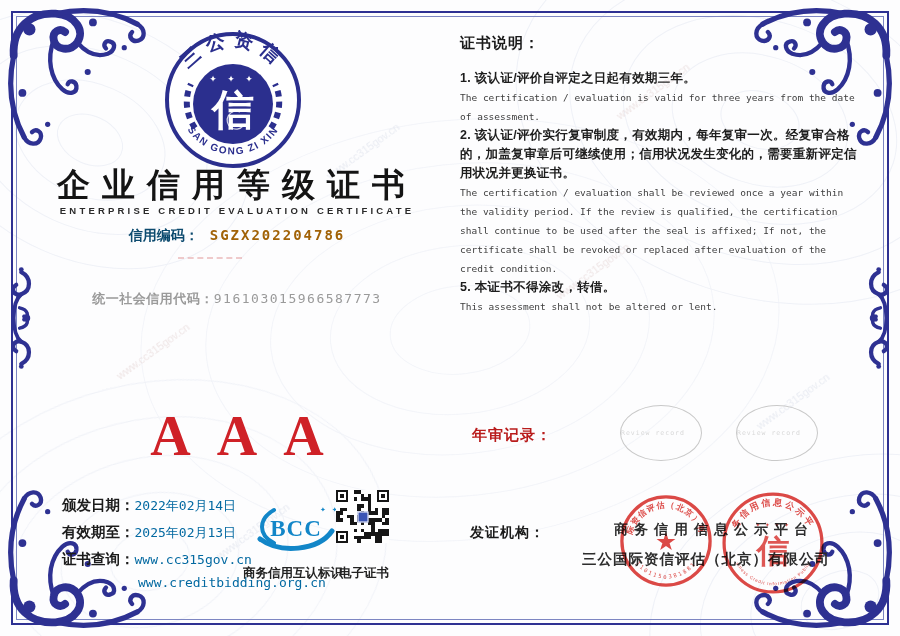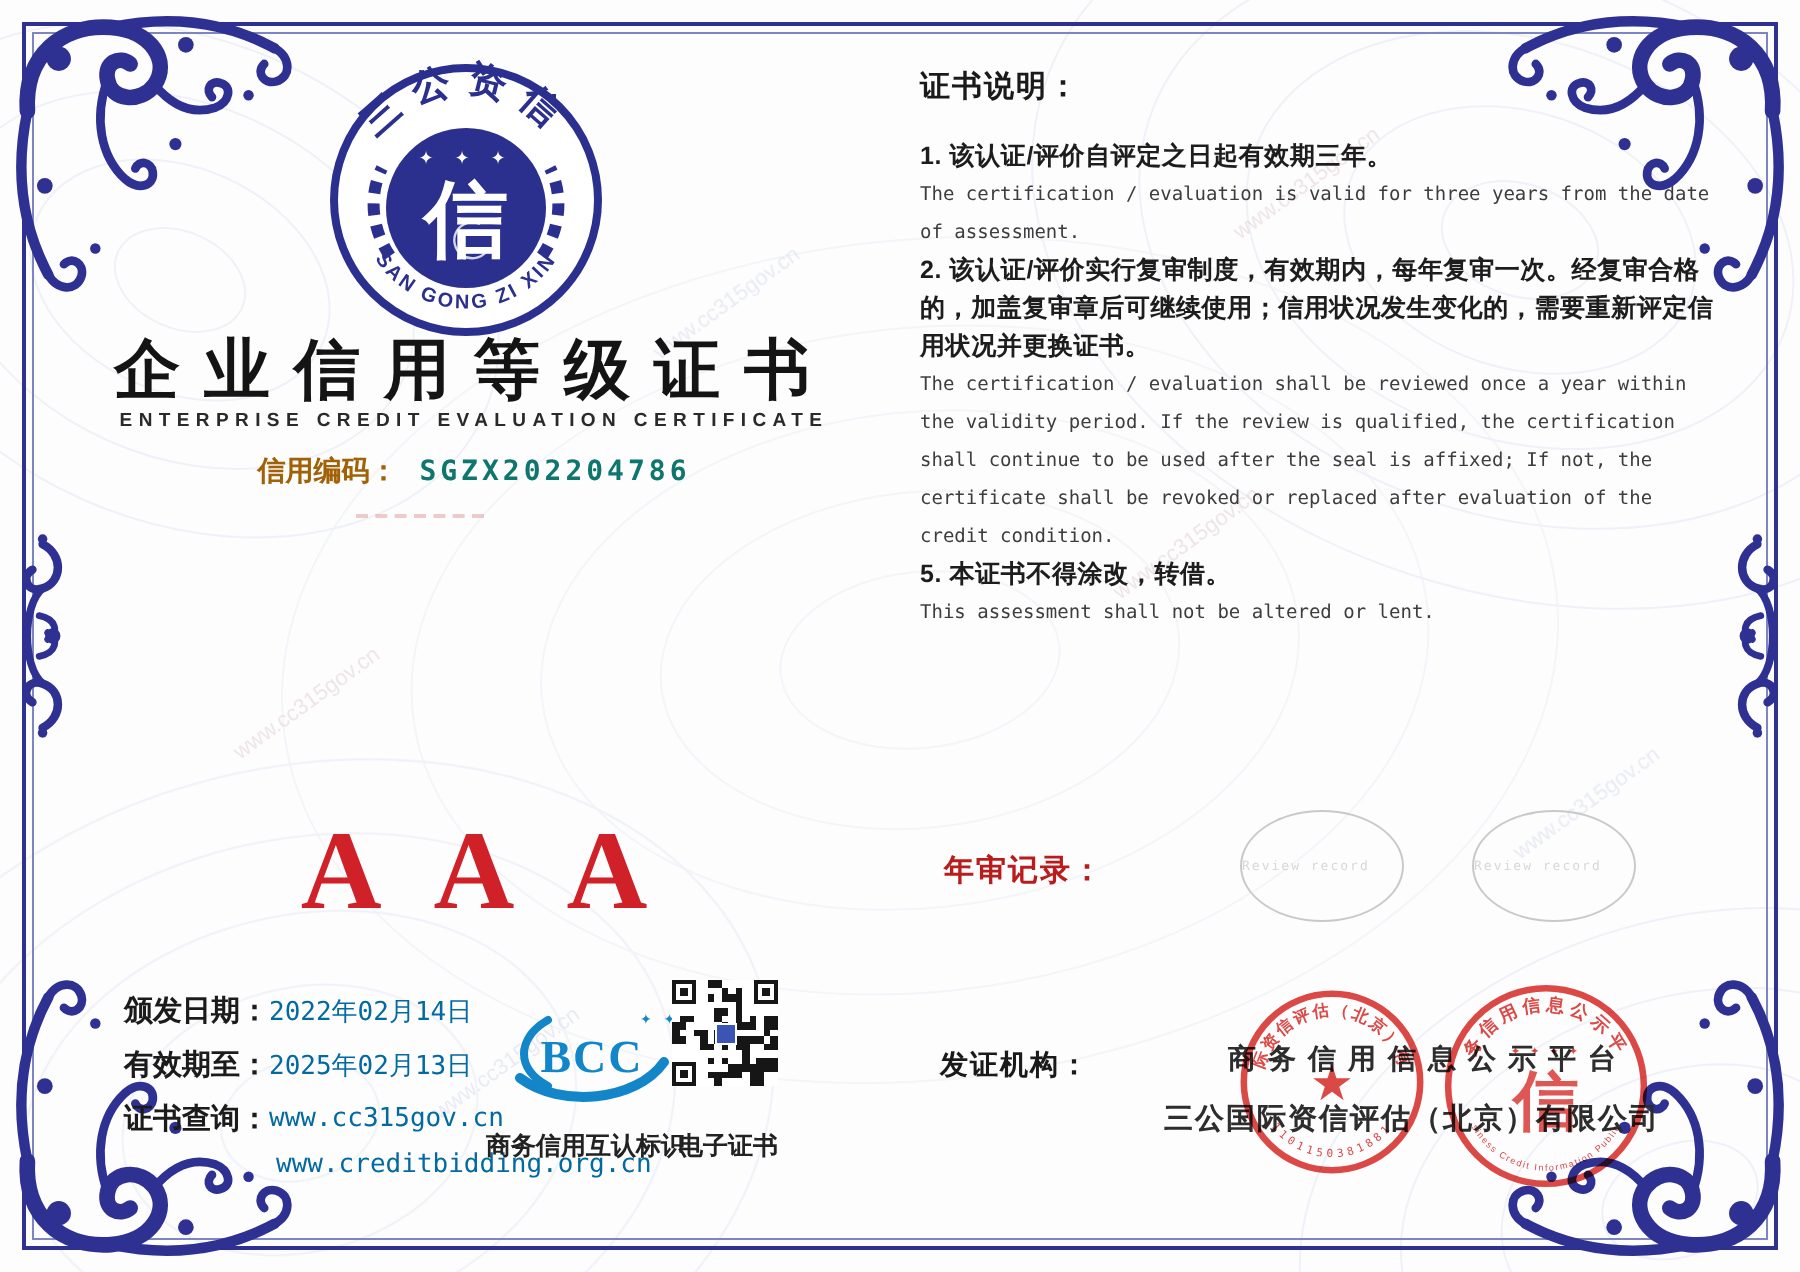--- a/index.html
+++ b/index.html
@@ -20,22 +20,22 @@
   .mid-orn{position:absolute;width:34px;height:120px;top:258px;z-index:3;}
   .m-l{left:6px;}
   .m-r{right:6px;transform:scaleX(-1);}
   
   .logo{position:absolute;left:163px;top:30px;width:140px;height:140px;z-index:4;}
   .title-zh{position:absolute;left:36px;top:163px;width:402px;text-align:center;z-index:4;
     font-family:"Liberation Serif",serif;font-weight:900;font-size:33px;letter-spacing:12px;color:#141414;white-space:nowrap;}
   .title-en{position:absolute;left:36px;top:205px;width:402px;text-align:center;z-index:4;
     font-size:9.5px;letter-spacing:3.2px;color:#2a2a2a;font-weight:600;white-space:nowrap;}
   .code-line{position:absolute;left:36px;top:227px;width:402px;text-align:center;z-index:4;font-size:14px;}
-  .code-line .lab{font-weight:700;color:#a16207;}
-  .code-line .val{font-family:"DejaVu Sans Mono",monospace;letter-spacing:2px;color:#0f766e;font-weight:700;margin-left:11px;}
+  .code-line .lab{font-weight:700;color:#0c4a6e;}
+  .code-line .val{font-family:"DejaVu Sans Mono",monospace;letter-spacing:2px;color:#a16207;font-weight:700;margin-left:11px;}
   .faint-mark{position:absolute;left:178px;top:252px;width:64px;height:5px;
     border-bottom:2px dashed rgba(204,72,72,.28);z-index:4;}
   .uscc-line{position:absolute;left:36px;top:290px;width:402px;text-align:center;z-index:4;
     font-size:13px;color:#9a9a9a;font-weight:700;letter-spacing:.5px;}
   .uscc-line .val{font-family:"DejaVu Sans Mono",monospace;letter-spacing:1.5px;font-weight:400;color:#9a9a9a;}
   .statement{position:absolute;left:42px;top:320px;width:392px;z-index:4;
     font-size:15px;line-height:26px;color:#2e2e2e;font-weight:600;text-align:justify;
     text-indent:2em;letter-spacing:1.2px;}
   .grade{position:absolute;left:36px;top:404px;width:402px;text-align:center;z-index:4;
     font-family:"Liberation Serif",serif;font-weight:700;font-size:56px;color:#cf2127;
@@ -199,20 +199,23 @@
   </svg>
 
   <div class="title-zh">企业信用等级证书</div>
   <div class="title-en">ENTERPRISE CREDIT EVALUATION CERTIFICATE</div>
 
   <div class="code-line">
     <span class="lab">信用编码：</span><span class="val">SGZX202204786</span>
   </div>
   <div class="faint-mark"></div>
 
+  <div class="uscc-line">
+    <span>统一社会信用代码：</span><span class="val">916103015966587773</span>
+  </div>
 
 
   <div class="grade">AAA</div>
 
   <div class="info-rows">
     <div class="info-row">
       <span class="lab">颁发日期：</span>
       <span class="val">2022年02月14日</span>
     </div>
     <div class="info-row">

